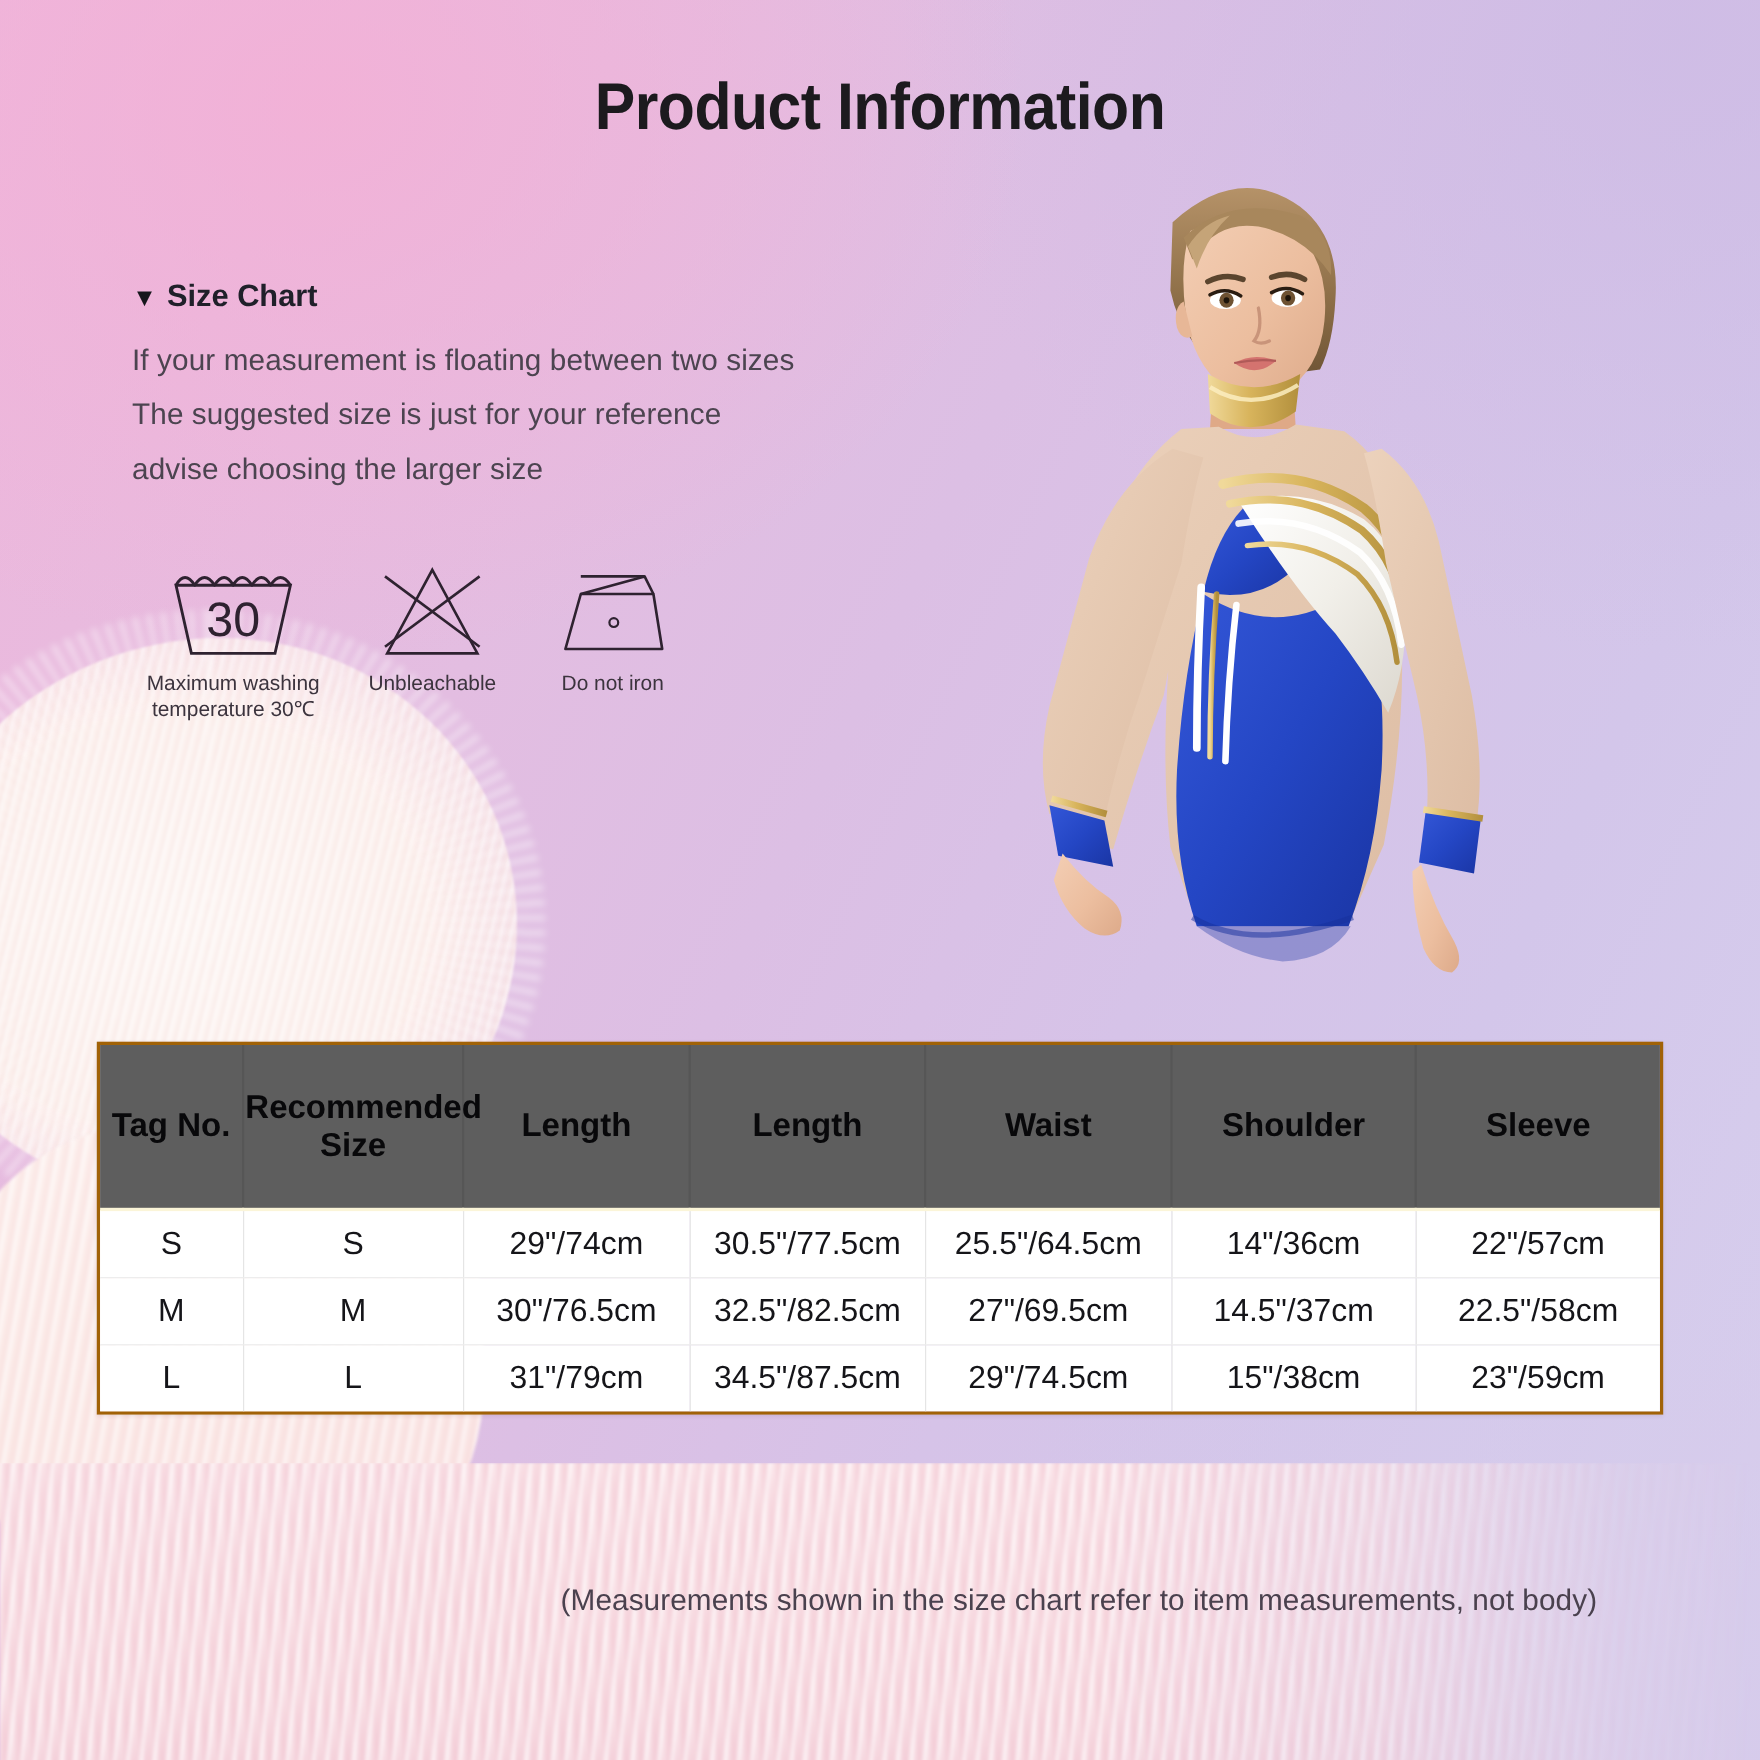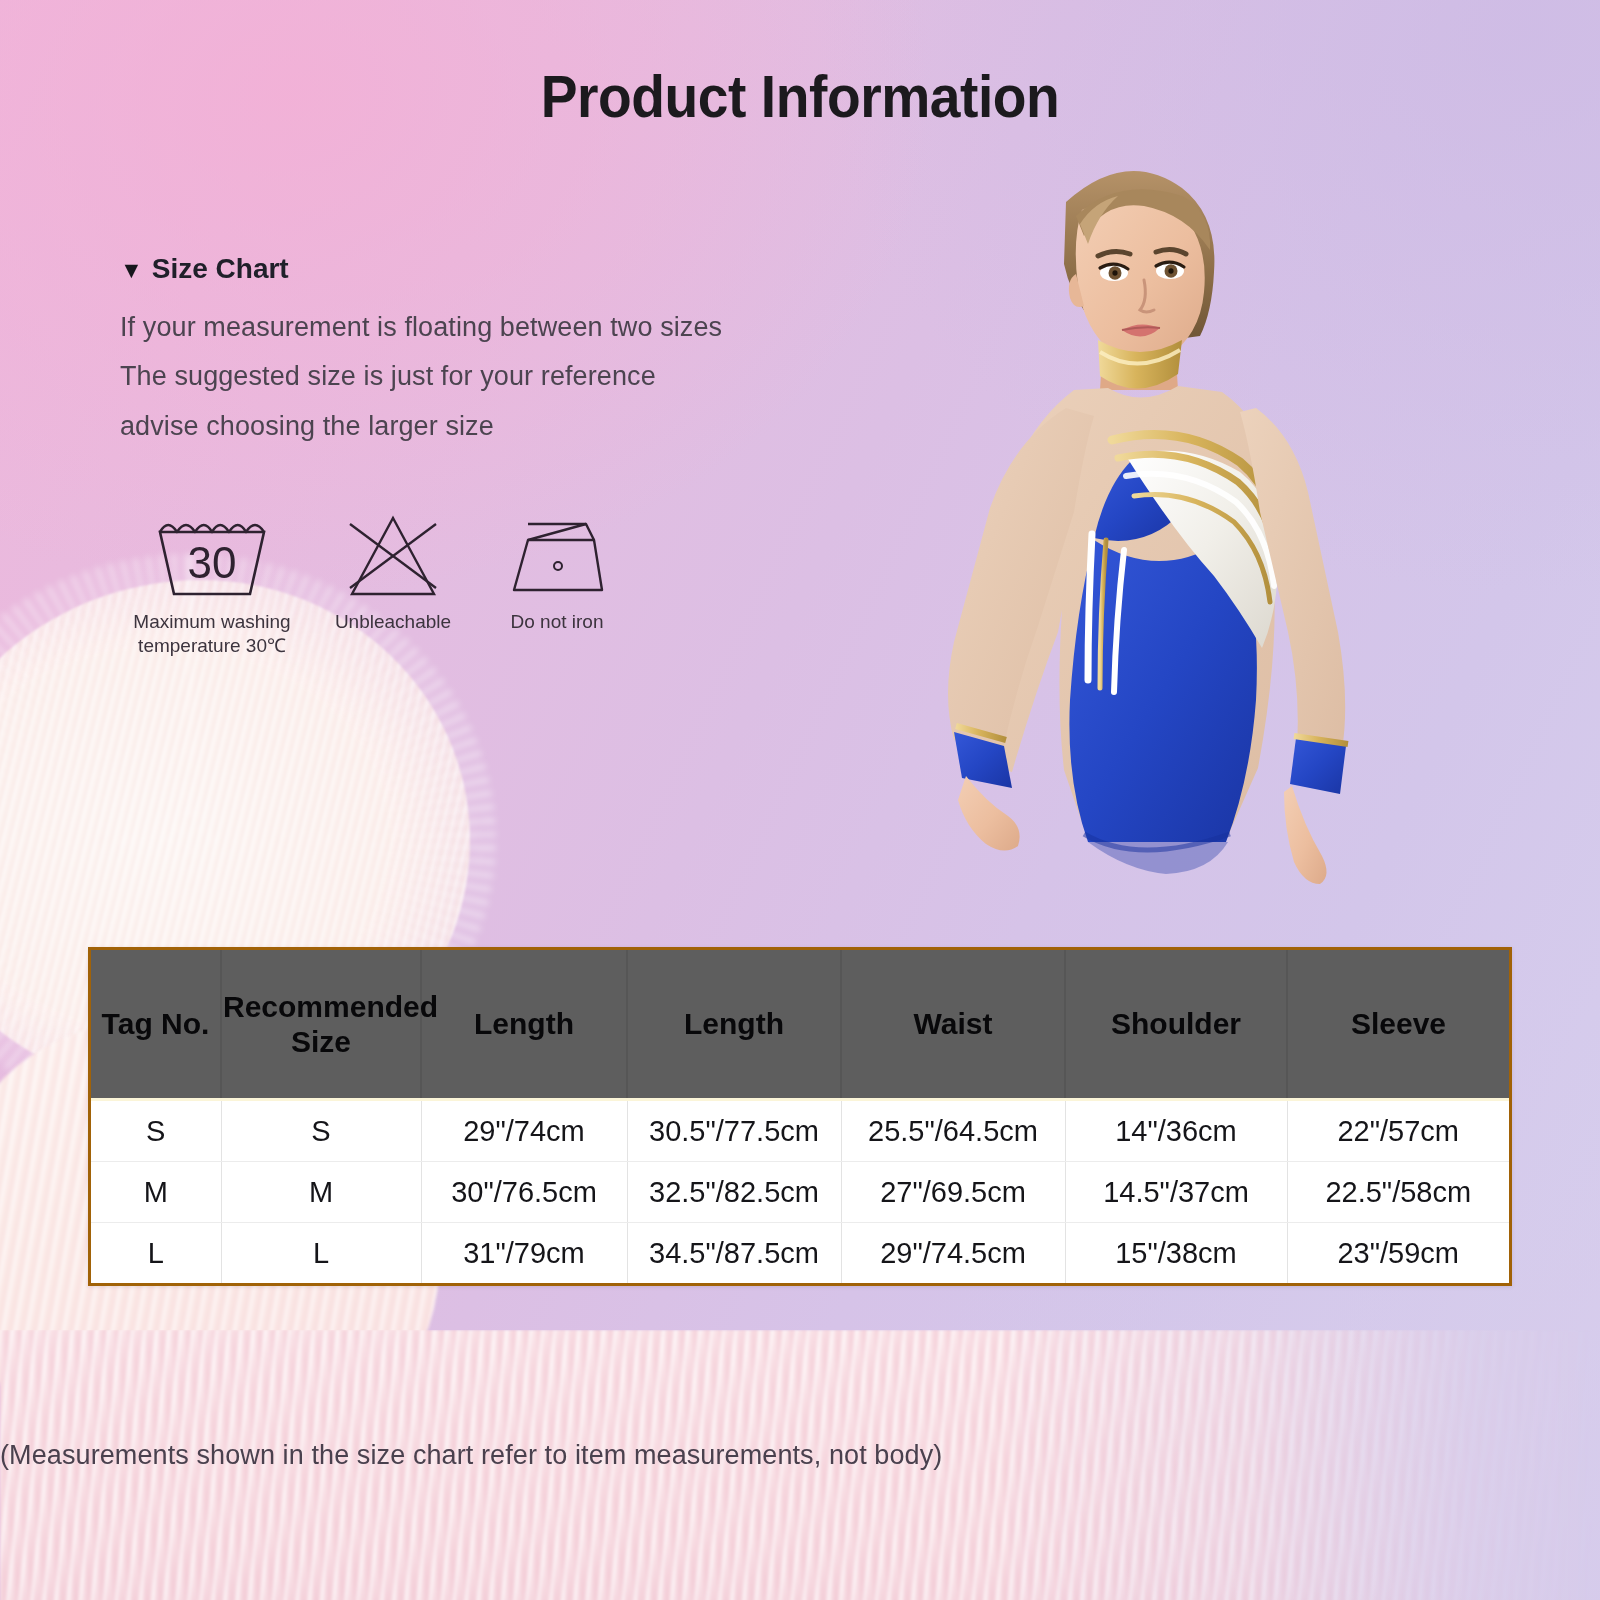--- a/index.html
+++ b/index.html
@@ -245,21 +245,21 @@
   .col-waist   { width: 224px; }
   .col-shoulder{ width: 222px; }
   .col-sleeve  { width: 222px; }
 
   
   #footer-note {
     position: absolute;
     left: 0;
     top: 1440px;
     width: 1452px;
-    text-align: left;
+    text-align: right;
     font-size: 27px;
     color: #4a414e;
     letter-spacing: 0.1px;
   }
 </style>
 </head>
 <body>
 
 <div id="bg-gradient"></div>
 <div id="bg-gradient-overlay"></div>

